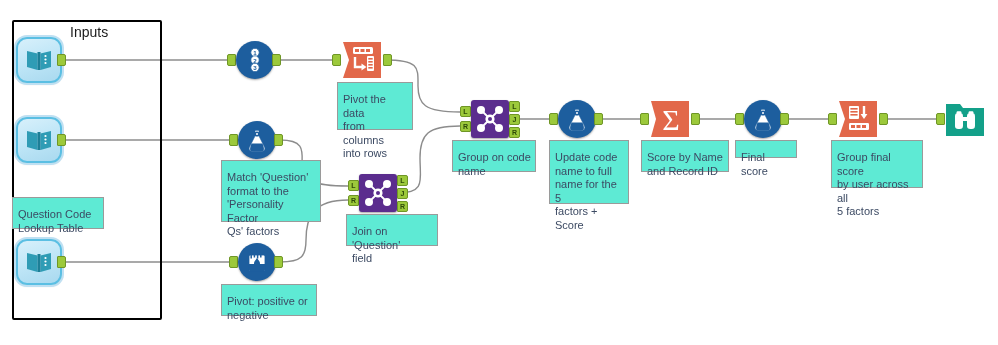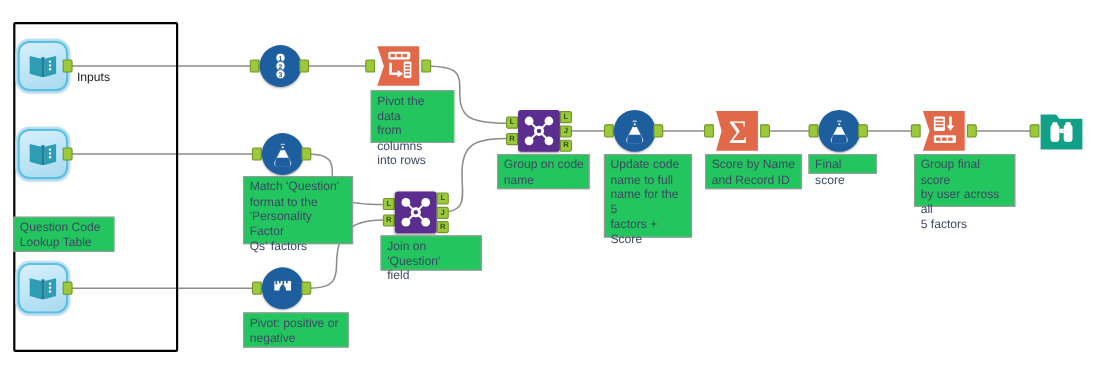--- a/index.html
+++ b/index.html
@@ -18,24 +18,23 @@
   #wires { position:absolute; left:0; top:0; width:998px; height:345px; }
 
   .container-box {
     position: absolute;
     border: 2px solid #000000;
     background: transparent;
     border-radius: 2px;
   }
   .container-label {
     position: absolute;
-    font-size: 11px;
+    font-size: 14px;
     color: #1a1a1a;
     white-space: nowrap;
-    margin-top: 41px;
   }
 
   
   .tool { position: absolute; }
 
   
   .tool-input .body {
     position: absolute; left:0; top:0;
     width: 46px; height: 46px;
     border-radius: 11px;
@@ -83,25 +82,25 @@
     width: 11px; height: 11px;
     font-size: 7px; line-height: 10px; text-align:center;
     color: #2d4a08; font-weight: bold;
     font-family: "Liberation Sans", sans-serif;
   }
 
   
   .note {
     position: absolute;
     border: 1px solid #9a9a9a;
-    background: #22c55e;
+    background: #5eead4;
     color: #3c4a63;
     font-size: 11px;
     line-height: 13.5px;
-    padding: 3px 4px 3px 5px;
+    padding: 10px 4px 3px 5px;
     font-family: "Liberation Sans", sans-serif;
     white-space: pre-line;
   }
 </style>
 </head>
 <body>
 
 <div id="canvas">
 
   <svg id="wires">
@@ -321,21 +320,21 @@
       <svg viewBox="0 0 28 28" width="28" height="28">
         <path d="M12,4 L12,10 L6.5,21 C5.4,23.2 6.8,25.5 9.2,25.5 L18.8,25.5 C21.2,25.5 22.6,23.2 21.5,21 L16,10 L16,4 Z" fill="#ffffff" stroke="#1d5e9e" stroke-width="0.6"></path>
         <path d="M8.6,17.5 L19.4,17.5 C21.6,22.2 21.4,25.5 18.8,25.5 L9.2,25.5 C6.6,25.5 6.4,22.2 8.6,17.5 Z" fill="#1d5e9e"></path>
         <rect x="10.6" y="2.6" width="6.8" height="2" rx="0.8" fill="#1d5e9e"></rect>
         <circle cx="14" cy="8" r="2.6" fill="#1d5e9e"></circle>
         <circle cx="14" cy="8" r="1.0" fill="#ffffff"></circle>
       </svg>
     </div>
   </div>
   <div class="anchor out" style="left:594px; top:113px;"></div>
-  <div class="note" style="left:549px; top:140px; width:80px; height:76px;">Update code
+  <div class="note" style="left:549px; top:140px; width:80px; height:64px;">Update code
 name to full
 name for the 5
 factors +
 Score</div>
 
   <div class="anchor in" style="left:640px; top:113px;"></div>
   <div class="tool tool-flag" style="left:649px; top:99px; width:42px; height:40px;">
     <div class="glyph">
       <svg viewBox="0 0 42 40" width="42" height="40">
         <path d="M2,2 L40,2 L40,38 L2,38 L7,20 Z" fill="#e2684a"></path>

